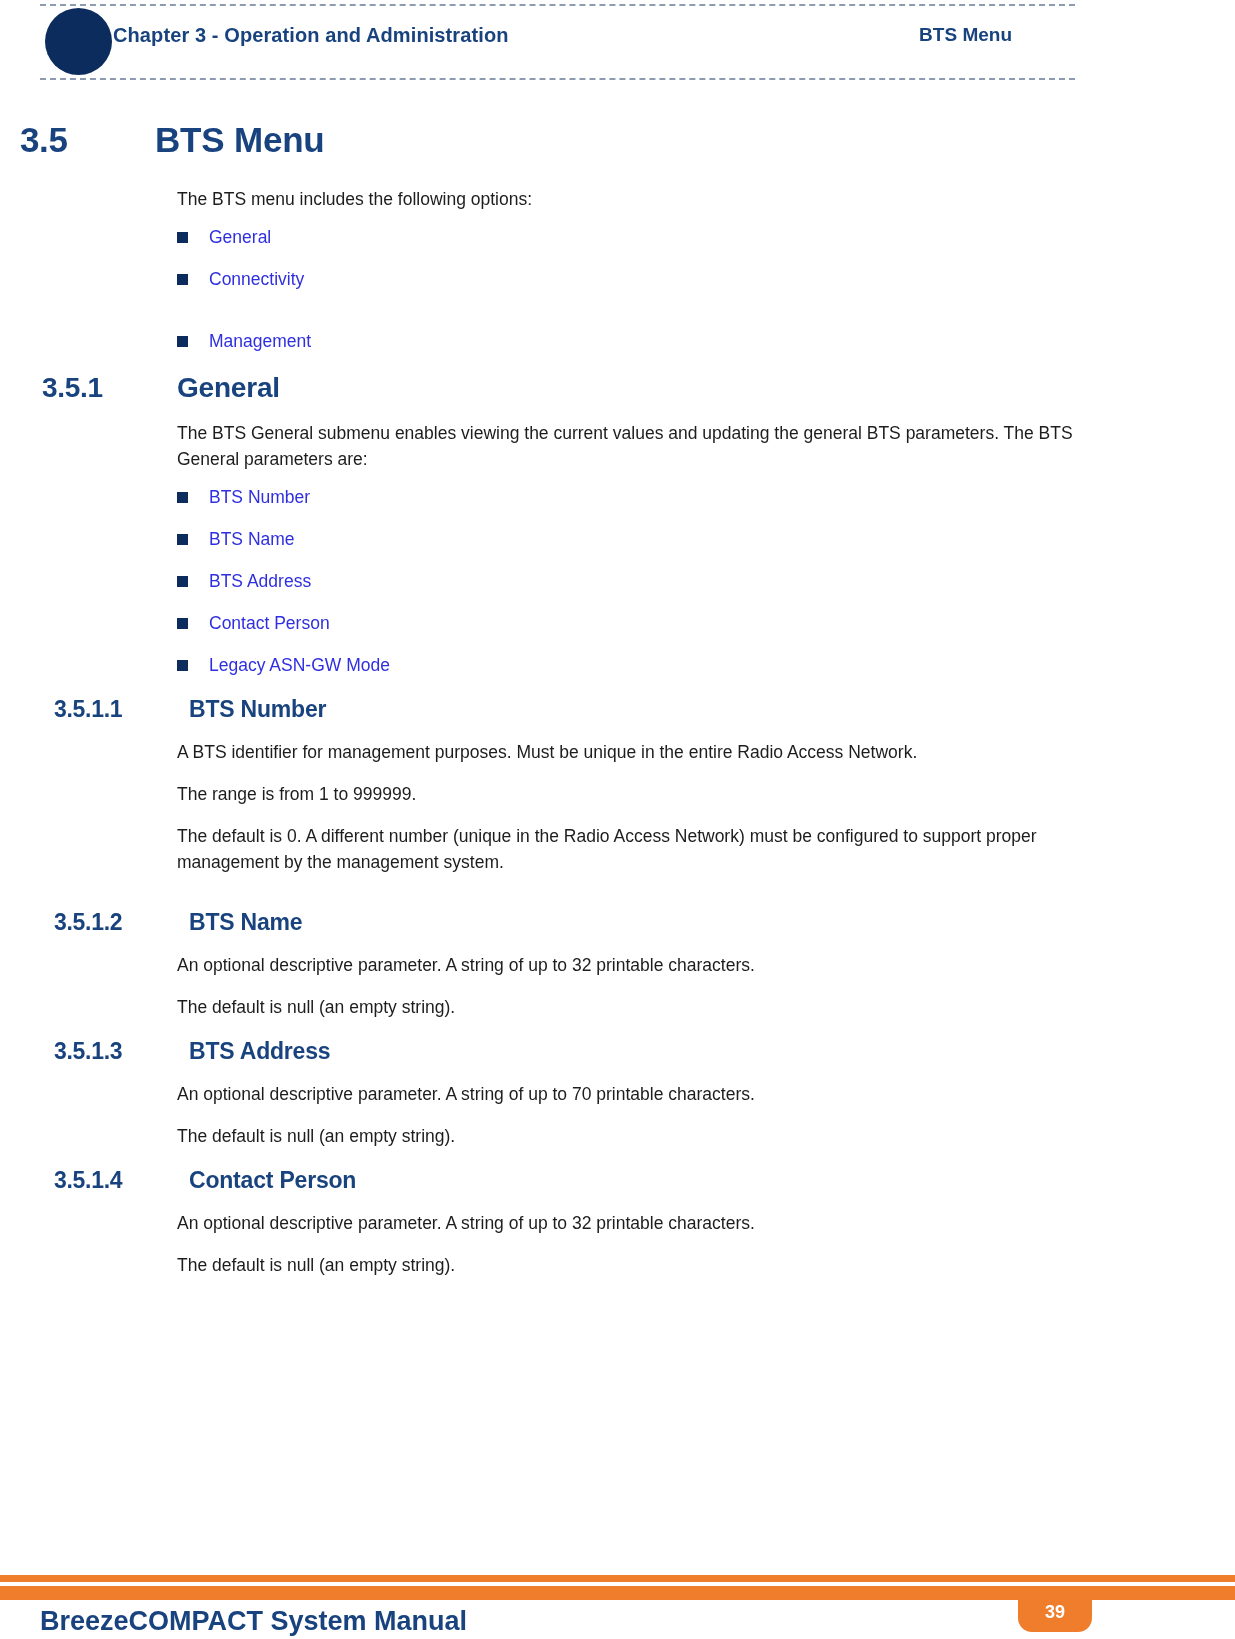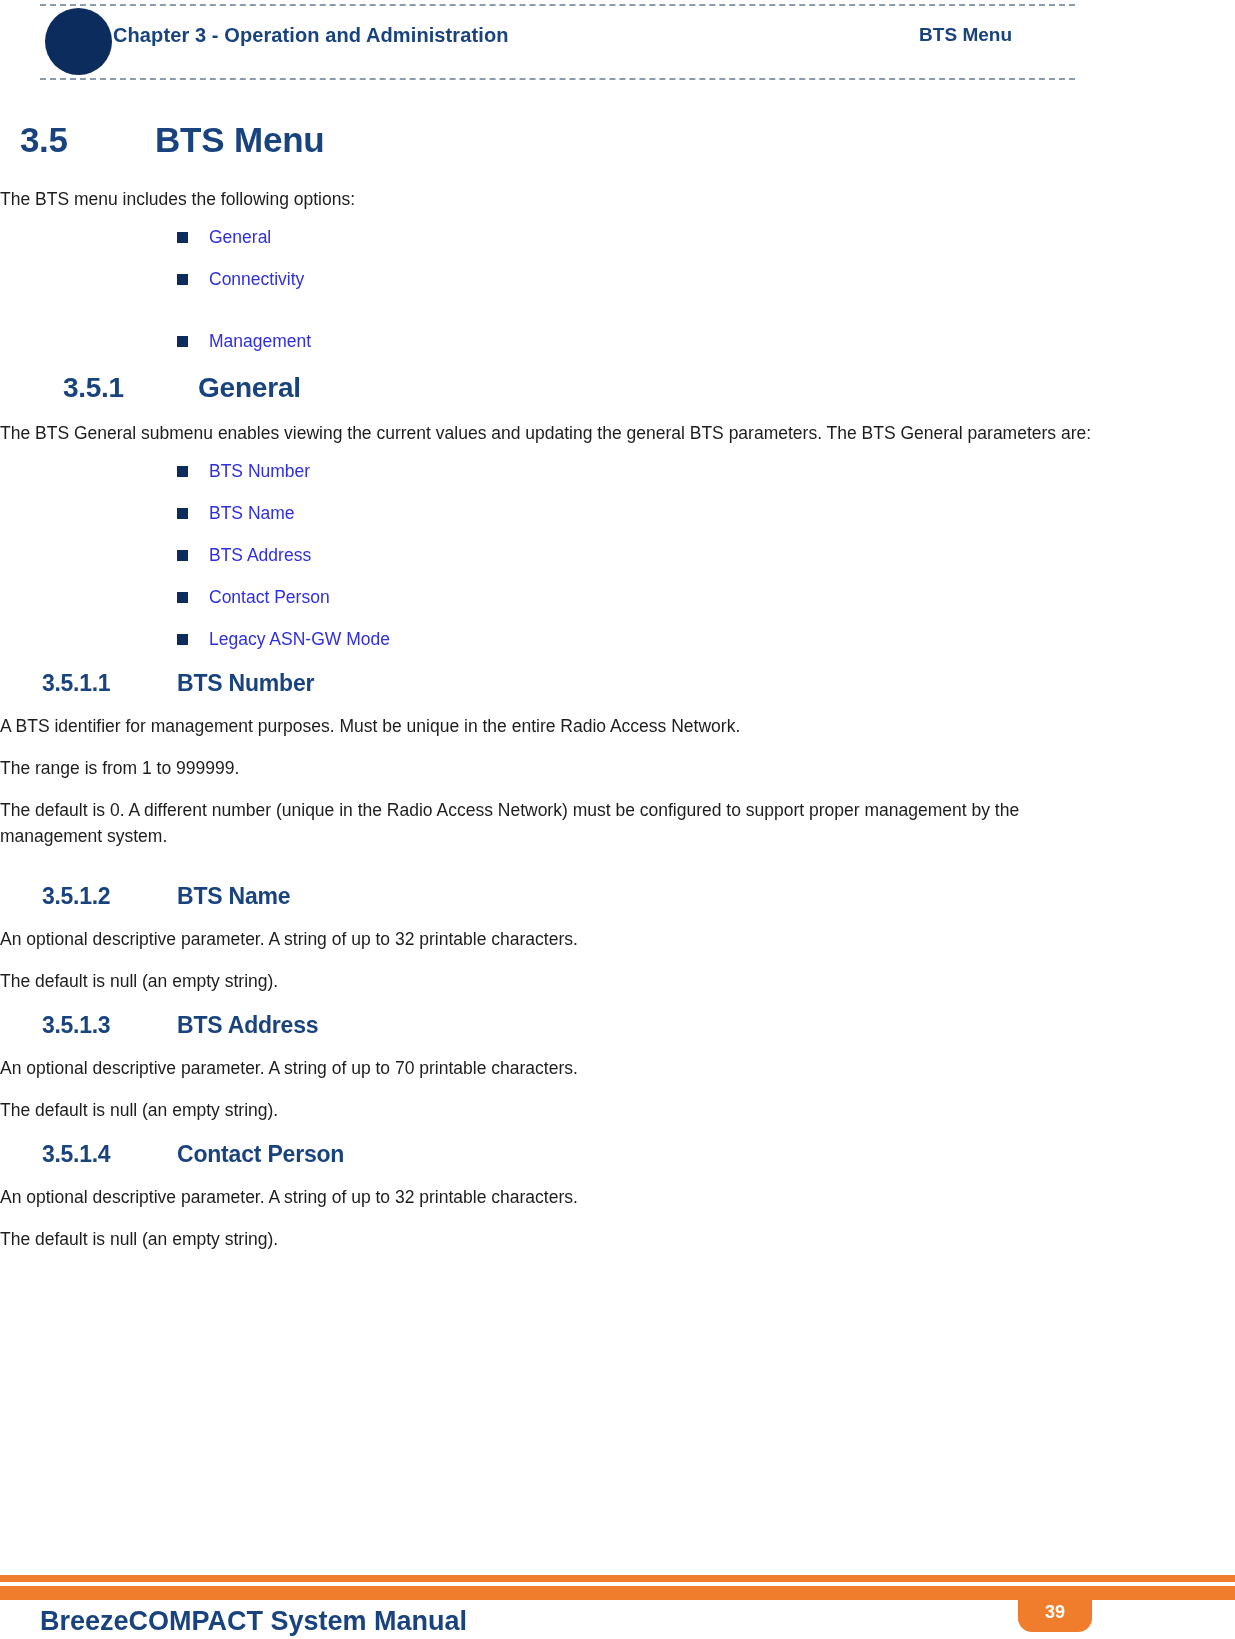--- a/index.html
+++ b/index.html
@@ -97,21 +97,21 @@
   .h1-title {
     font-size: 35px;
     font-weight: bold;
     color: #19437e;
     letter-spacing: -0.2px;
   }
 
   .h2-row {
     display: flex;
     align-items: baseline;
-    padding-left: 63px;
+    padding-left: 42px;
   }
   .h2-num {
     width: 135px;
     flex: 0 0 135px;
     font-size: 28px;
     font-weight: bold;
     color: #19437e;
     letter-spacing: -0.3px;
   }
   .h2-title {
@@ -126,29 +126,31 @@
     align-items: baseline;
     padding-left: 42px;
   }
   .h3-num {
     width: 135px;
     flex: 0 0 135px;
     font-size: 23px;
     font-weight: bold;
     color: #19437e;
     letter-spacing: -0.3px;
+    margin-left: 12px;
   }
   .h3-title {
     font-size: 23px;
     font-weight: bold;
     color: #19437e;
     letter-spacing: -0.2px;
   }
 
   .para {
+    margin-left: 177px;
     margin-right: 120px;
     font-size: 17.5px;
     line-height: 26px;
     color: #1d1d1d;
   }
 
   .bullet-item {
     display: flex;
     align-items: flex-start;
     margin-left: 177px;

